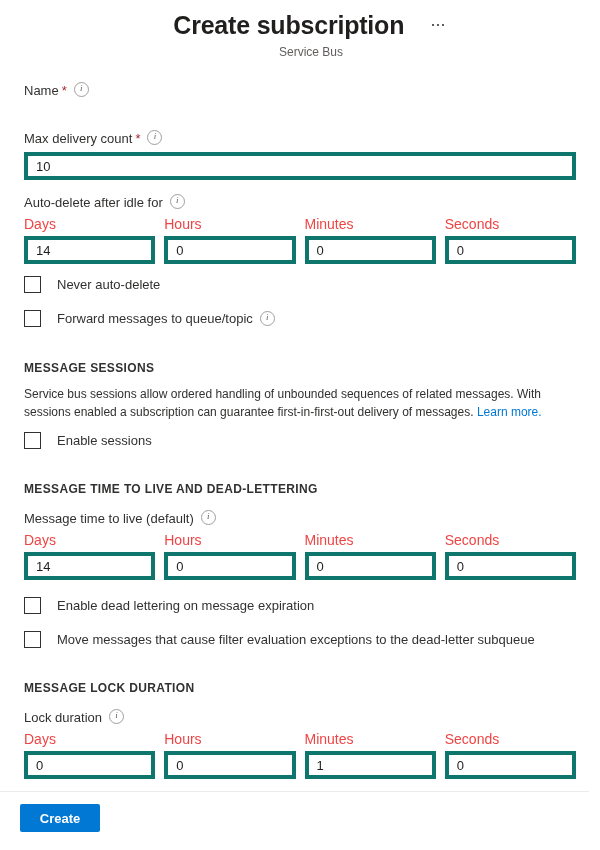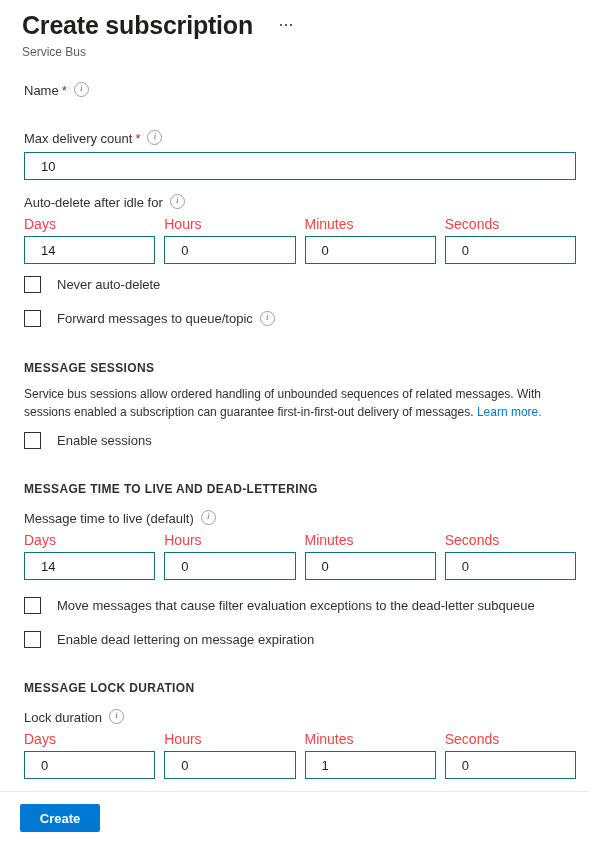--- a/index.html
+++ b/index.html
@@ -13,21 +13,21 @@
     font-family: "Liberation Sans", sans-serif;
     color: #1b1a19;
     -webkit-font-smoothing: antialiased;
     overflow: hidden;
     position: relative;
   }
 
   .page { position: relative; width: 600px; height: 850px; }
 
   
-  .header { padding: 10px 0 0 22px; position: relative; }
+  .header { padding: 10px 0 0 22px; position: relative; text-align: center; }
   .title {
     font-size: 25px;
     font-weight: 600;
     letter-spacing: -0.2px;
     color: #201f1e;
     line-height: 30px;
     display: inline-block;
     margin: 0;
   }
   .ellipsis-btn {
@@ -90,26 +90,26 @@
     font-style: italic;
     line-height: 13px;
     color: #605e5c;
     font-family: "Liberation Serif", serif;
   }
 
   .input {
     box-sizing: border-box;
     width: 100%;
     height: 28px;
-    border: 1px solid #0f766e;
+    border: 4px solid #0f766e;
     background: #ffffff;
     font-family: "Liberation Sans", sans-serif;
     font-size: 13px;
     color: #201f1e;
-    padding: 0 16px;
+    padding: 0 8px;
     line-height: 26px;
     outline: none;
     border-radius: 0;
   }
   .input-wrap { position: relative; }
   .input.focused {
     border: 2px solid #8c3c91;
     padding: 0 7px;
     line-height: 24px;
   }
@@ -299,26 +299,26 @@
           </div>
           <div>
             <div class="time-col-label">Seconds</div>
             <input class="input" type="text" value="0" style="">
           </div>
         </div>
       </div>
 
       <div class="checkbox-row" style="margin-top:17px">
         <span class="cbox"></span>
-        <span class="cbox-label">Move messages that cause filter evaluation exceptions to the dead-letter subqueue</span>
+        <span class="cbox-label">Enable dead lettering on message expiration</span>
       </div>
 
       <div class="checkbox-row" style="margin-top:17px">
         <span class="cbox"></span>
-        <span class="cbox-label">Enable dead lettering on message expiration</span>
+        <span class="cbox-label">Move messages that cause filter evaluation exceptions to the dead-letter subqueue</span>
       </div>
     </div>
 
     <div style="margin-top:33px">
       <div class="section-head">MESSAGE LOCK DURATION</div>
 
       <div class="field" style="margin-top:14px">
         <div class="label-row">
           <span>Lock duration</span>
           <span class="info-icon"></span>

